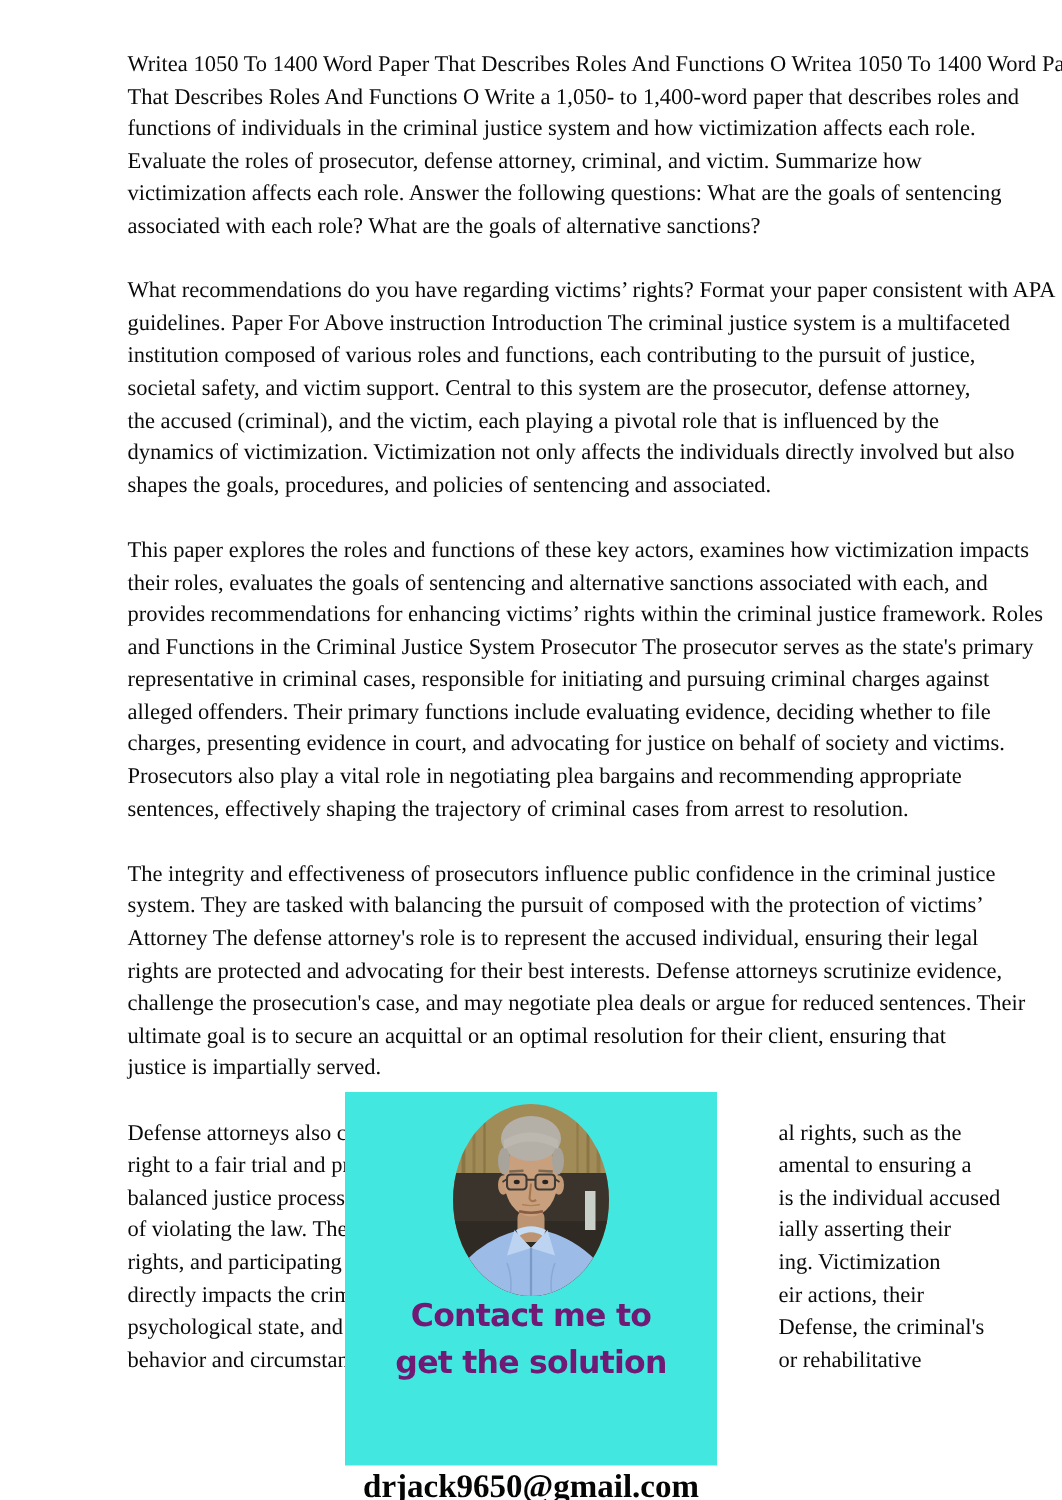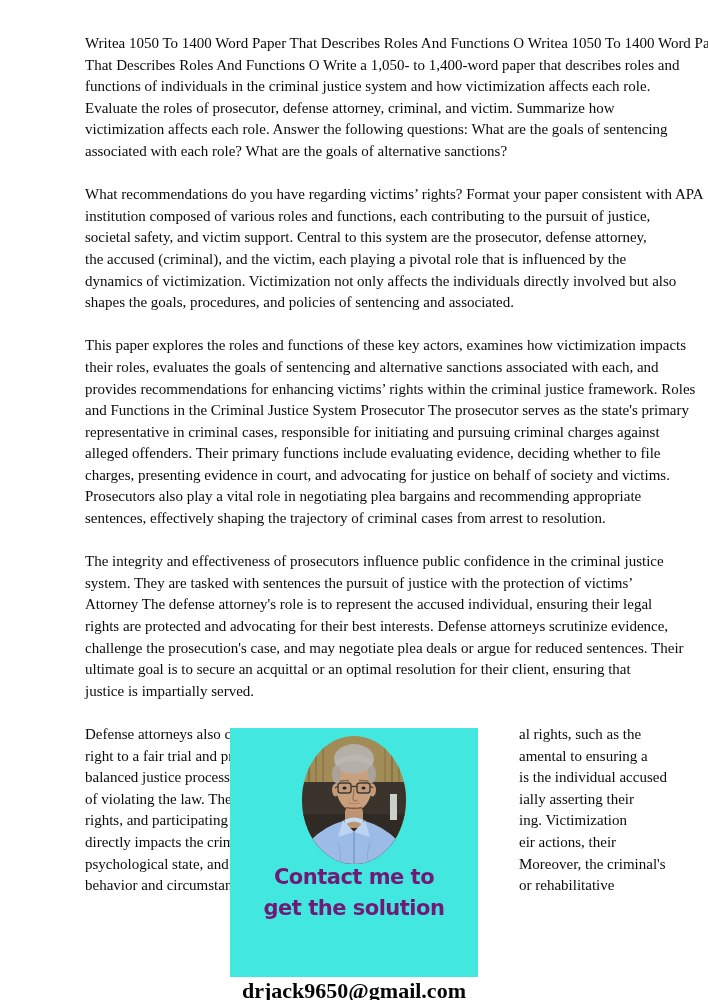--- a/index.html
+++ b/index.html
@@ -99,54 +99,55 @@
     <div class="paragraph">
       <div class="text-line">Writea 1050 To 1400 Word Paper That Describes Roles And Functions O Writea 1050 To 1400 Word Paper</div>
       <div class="text-line">That Describes Roles And Functions O Write a 1,050- to 1,400-word paper that describes roles and</div>
       <div class="text-line">functions of individuals in the criminal justice system and how victimization affects each role.</div>
       <div class="text-line">Evaluate the roles of prosecutor, defense attorney, criminal, and victim. Summarize how</div>
       <div class="text-line">victimization affects each role. Answer the following questions: What are the goals of sentencing</div>
       <div class="text-line">associated with each role? What are the goals of alternative sanctions?</div>
     </div>
     <div class="paragraph">
       <div class="text-line">What recommendations do you have regarding victims’ rights? Format your paper consistent with APA</div>
+      <div class="text-line">guidelines. Paper For Above instruction Introduction The criminal justice system is a multifaceted</div>
       <div class="text-line">institution composed of various roles and functions, each contributing to the pursuit of justice,</div>
       <div class="text-line">societal safety, and victim support. Central to this system are the prosecutor, defense attorney,</div>
       <div class="text-line">the accused (criminal), and the victim, each playing a pivotal role that is influenced by the</div>
       <div class="text-line">dynamics of victimization. Victimization not only affects the individuals directly involved but also</div>
       <div class="text-line">shapes the goals, procedures, and policies of sentencing and associated.</div>
     </div>
     <div class="paragraph">
       <div class="text-line">This paper explores the roles and functions of these key actors, examines how victimization impacts</div>
       <div class="text-line">their roles, evaluates the goals of sentencing and alternative sanctions associated with each, and</div>
       <div class="text-line">provides recommendations for enhancing victims’ rights within the criminal justice framework. Roles</div>
       <div class="text-line">and Functions in the Criminal Justice System Prosecutor The prosecutor serves as the state's primary</div>
       <div class="text-line">representative in criminal cases, responsible for initiating and pursuing criminal charges against</div>
       <div class="text-line">alleged offenders. Their primary functions include evaluating evidence, deciding whether to file</div>
       <div class="text-line">charges, presenting evidence in court, and advocating for justice on behalf of society and victims.</div>
       <div class="text-line">Prosecutors also play a vital role in negotiating plea bargains and recommending appropriate</div>
       <div class="text-line">sentences, effectively shaping the trajectory of criminal cases from arrest to resolution.</div>
     </div>
     <div class="paragraph">
       <div class="text-line">The integrity and effectiveness of prosecutors influence public confidence in the criminal justice</div>
-      <div class="text-line">system. They are tasked with sentences the pursuit of justice with the protection of victims’</div>
+      <div class="text-line">system. They are tasked with balancing the pursuit of composed with the protection of victims’</div>
       <div class="text-line">Attorney The defense attorney's role is to represent the accused individual, ensuring their legal</div>
       <div class="text-line">rights are protected and advocating for their best interests. Defense attorneys scrutinize evidence,</div>
       <div class="text-line">challenge the prosecution's case, and may negotiate plea deals or argue for reduced sentences. Their</div>
       <div class="text-line">ultimate goal is to secure an acquittal or an optimal resolution for their client, ensuring that</div>
       <div class="text-line">justice is impartially served.</div>
     </div>
     <div class="paragraph">
       <div class="text-line split"><span class="frag-left">Defense attorneys also contribu</span><span class="frag-right">al rights, such as the</span></div>
       <div class="text-line split"><span class="frag-left">right to a fair trial and protectio</span><span class="frag-right">amental to ensuring a</span></div>
       <div class="text-line split"><span class="frag-left">balanced justice process. Crimin</span><span class="frag-right">is the individual accused</span></div>
       <div class="text-line split"><span class="frag-left">of violating the law. Their role i</span><span class="frag-right">ially asserting their</span></div>
       <div class="text-line split"><span class="frag-left">rights, and participating in proce</span><span class="frag-right">ing. Victimization</span></div>
       <div class="text-line split"><span class="frag-left">directly impacts the criminal's r</span><span class="frag-right">eir actions, their</span></div>
-      <div class="text-line split"><span class="frag-left">psychological state, and how the</span><span class="frag-right">Moreover, the criminal's</span></div>
+      <div class="text-line split"><span class="frag-left">psychological state, and how the</span><span class="frag-right">Defense, the criminal's</span></div>
       <div class="text-line split"><span class="frag-left">behavior and circumstances ofte</span><span class="frag-right">or rehabilitative</span></div>
     </div>
   </div>
 
 <div class="contact-card" style="background: rgb(66, 232, 224);">
   <div class="photo-oval">
     <svg viewBox="0 0 104 128" aria-hidden="true">
 
       <rect x="0" y="0" width="104" height="128" fill="#a18c58"></rect>
       <line x1="7" y1="0" x2="7" y2="128" stroke="#8a7544" stroke-width="2.5"></line>

